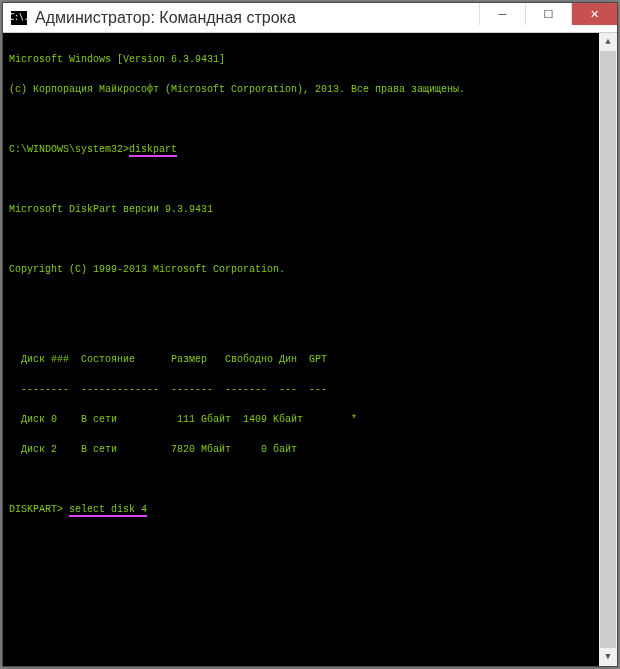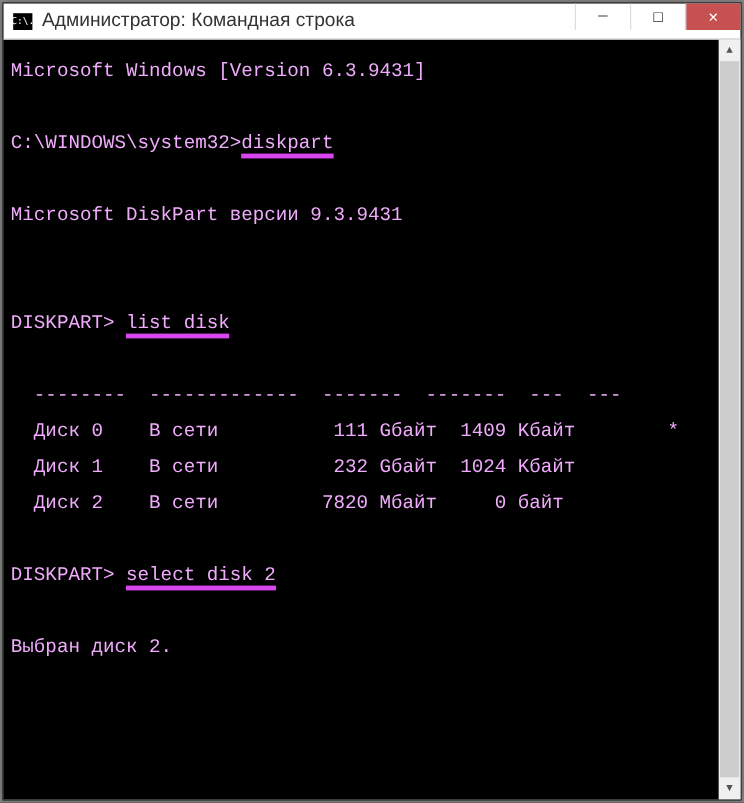--- a/index.html
+++ b/index.html
@@ -65,22 +65,22 @@
     font-size: 11px;
     color: #333;
     border-left: 1px solid #ddd;
   }
   .win-btn.close {
     background: #c75050;
     color: #fff;
   }
   .terminal {
     padding: 4px 6px;
-    color: #f0abfc;
-    font-size: 16px;
+    color: #84cc16;
+    font-size: 10px;
     line-height: 15px;
     white-space: pre;
     font-family: "Courier New", Consolas, monospace;
     position: relative;
     height: calc(100% - 30px);
     overflow: hidden;
   }
   .scrollbar {
     position: absolute;
     right: 0;
@@ -113,21 +113,21 @@
     top: 0;
     height: 100%;
     background: #cdcdcd;
   }
   .scroll-arrow.down {
     position: absolute;
     bottom: 0;
     width: 100%;
   }
   .underline {
-    border-bottom: 4px solid #d946ef;
+    border-bottom: 2px solid #d946ef;
     padding-bottom: 0px;
   }
   .line {
     min-height: 15px;
   }
 </style>
 </head>
 <body>
 
 <div class="window">
@@ -137,36 +137,36 @@
     <div class="title-text">Администратор: Командная строка</div>
     <div class="win-controls">
       <div class="win-btn">─</div>
       <div class="win-btn">☐</div>
       <div class="win-btn close">✕</div>
     </div>
   </div>
 
   <div class="terminal">
 <div class="line">Microsoft Windows [Version 6.3.9431]</div>
+<div class="line">(c) Корпорация Майкрософт (Microsoft Corporation), 2013. Все права защищены.</div>
 <div class="line"> </div>
 <div class="line"><span>C:\WINDOWS\system32&gt;</span><span class="underline">diskpart</span></div>
 <div class="line"> </div>
 <div class="line">Microsoft DiskPart версии 9.3.9431</div>
 <div class="line"> </div>
-<div class="line"> </div>
-<div class="line"><span>DISKPART&gt;</span> <span class="underline">list disk</span></div>
-<div class="line"> </div>
+<div class="line">Copyright (C) 1999-2013 Microsoft Corporation.</div>
+<div class="line"> </div>
+<div class="line"> </div>
+<div class="line">  Диск ###  Состояние      Размер   Свободно Дин  GPT</div>
 <div class="line">  --------  -------------  -------  -------  ---  ---</div>
 <div class="line">  Диск 0    В сети          111 Gбайт  1409 Kбайт        *</div>
-<div class="line">  Диск 1    В сети          232 Gбайт  1024 Kбайт</div>
 <div class="line">  Диск 2    В сети         7820 Mбайт     0 байт</div>
 <div class="line"> </div>
-<div class="line"><span>DISKPART&gt;</span> <span class="underline">select disk 2</span></div>
-<div class="line"> </div>
-<div class="line">Выбран диск 2.</div>
+<div class="line"><span>DISKPART&gt;</span> <span class="underline">select disk 4</span></div>
+<div class="line"> </div>
 
 
 
 
 
 
 
 
 
 

